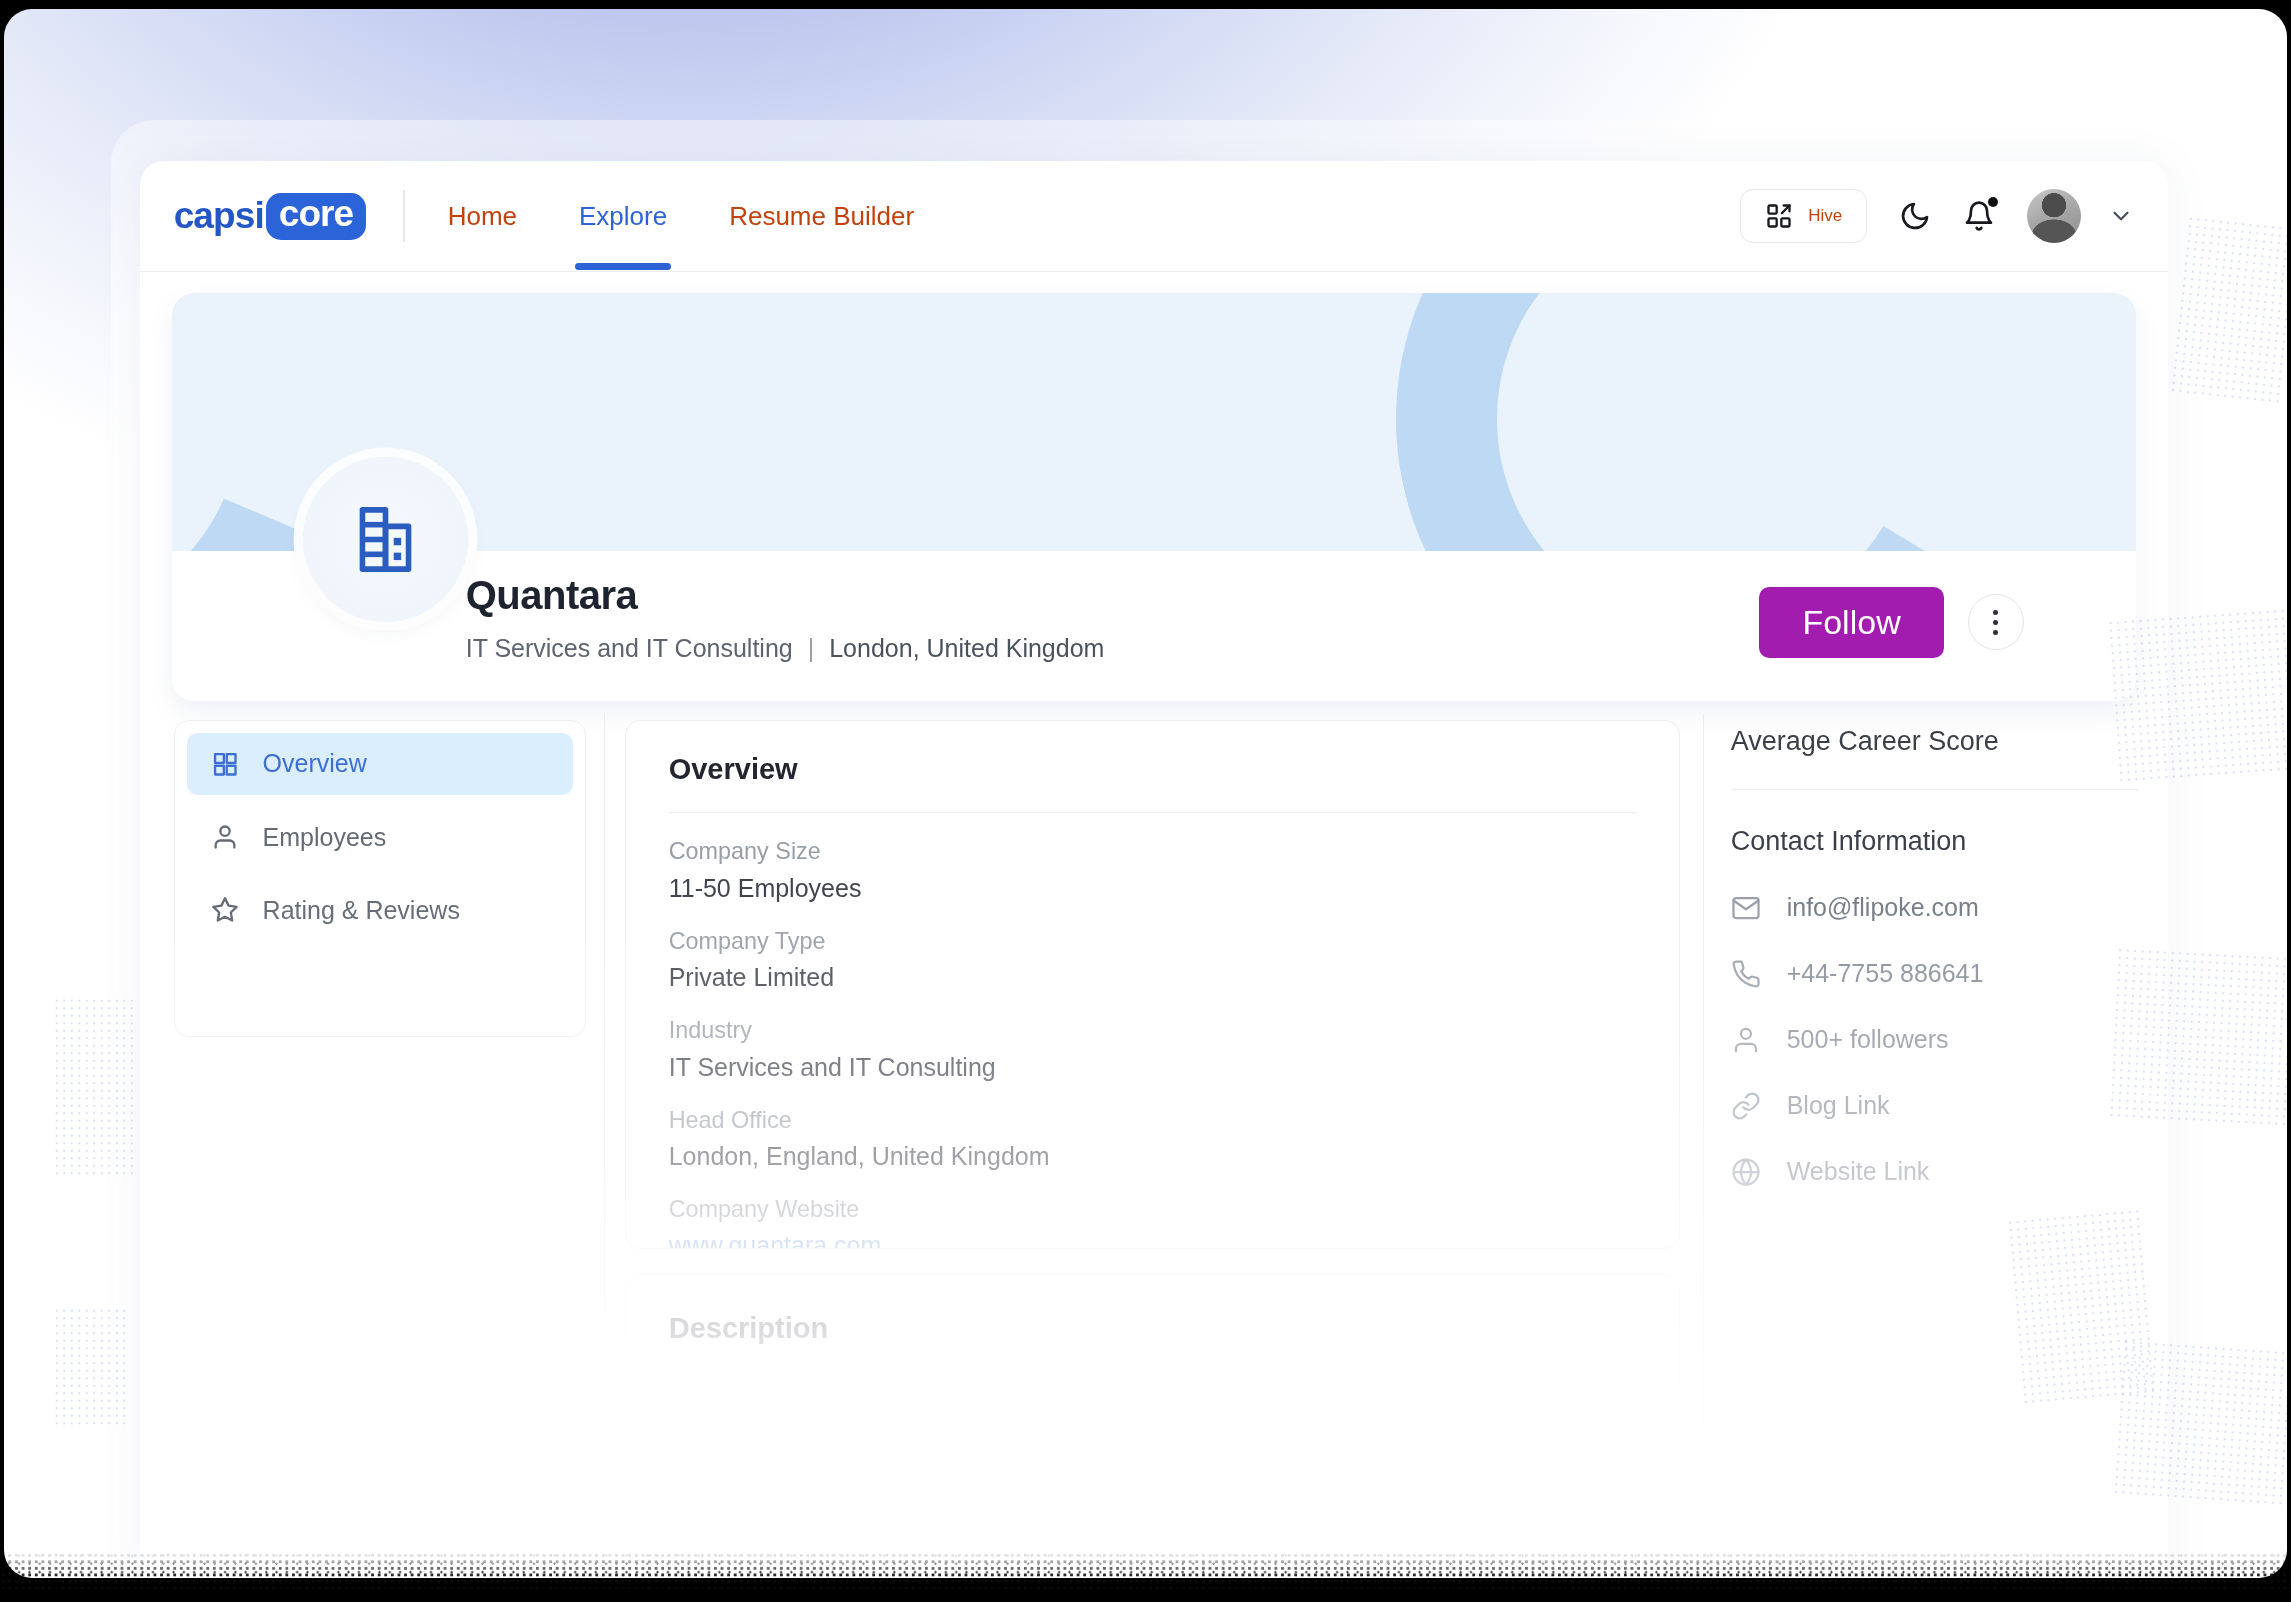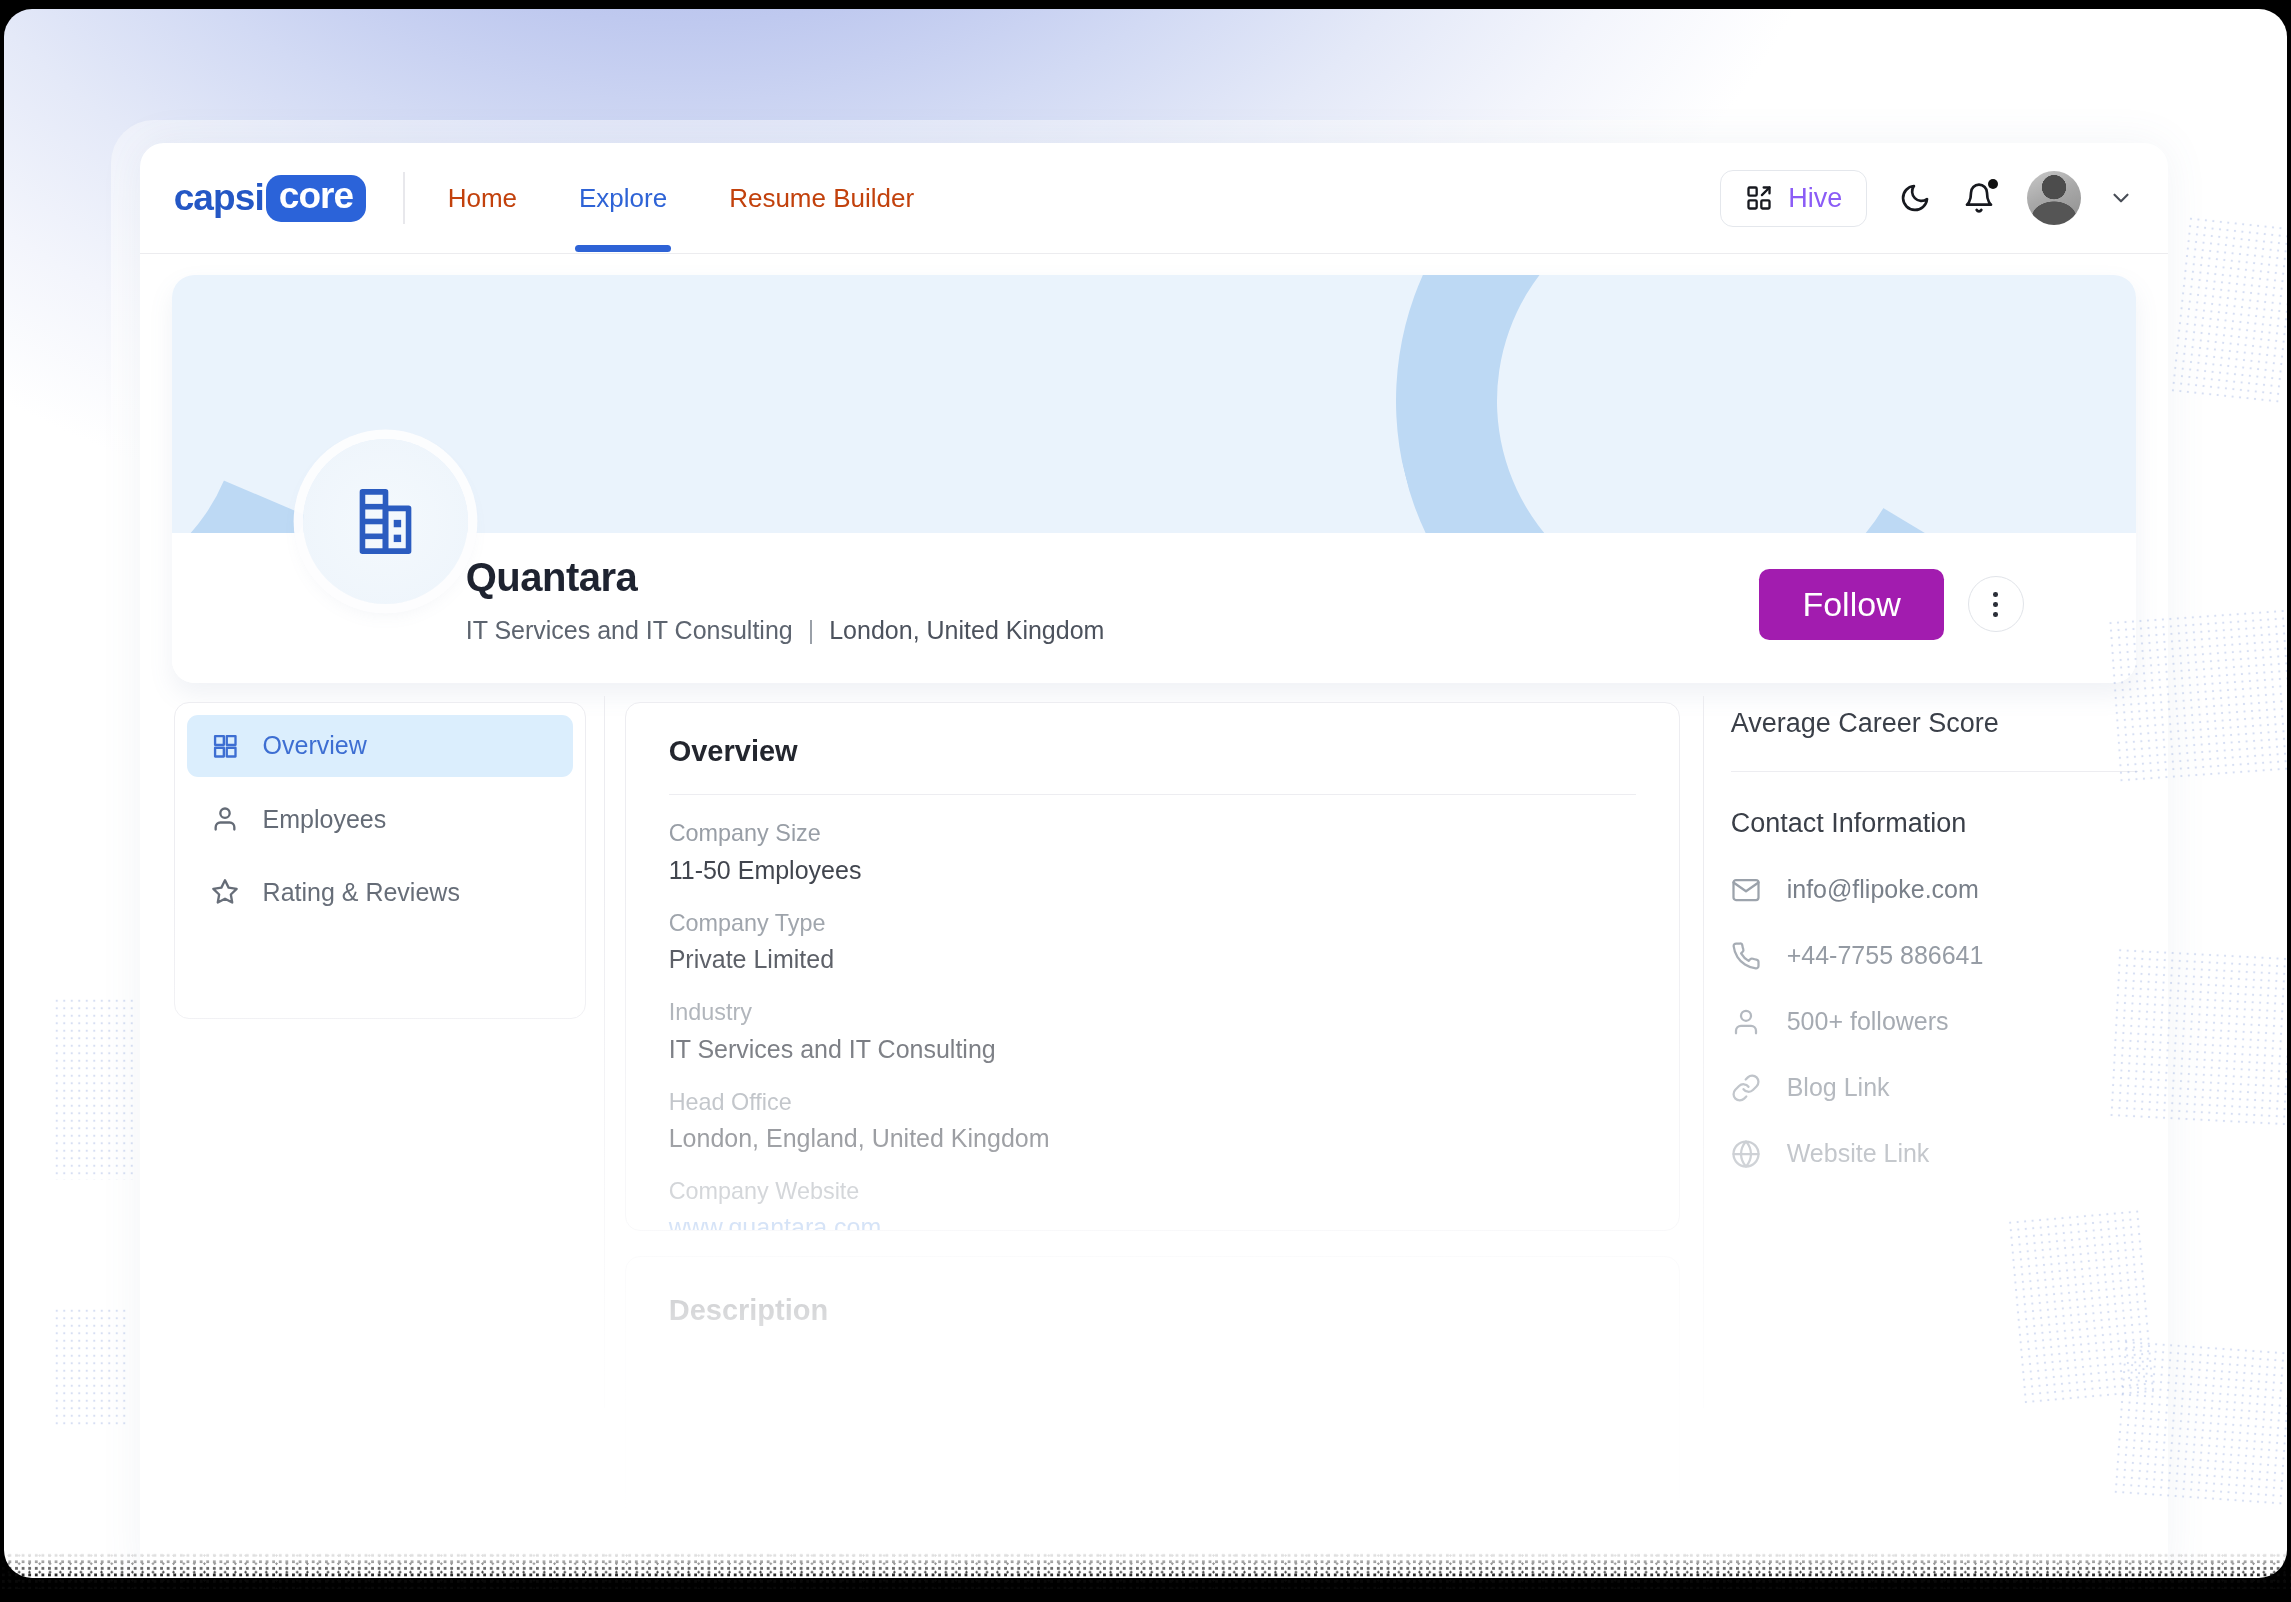--- a/index.html
+++ b/index.html
@@ -12,42 +12,42 @@
                 #a3afe5 0%, #aeb9e9 18%, #bfc9ef 32%, #d2daf4 44%,
                 #e4e9f8 56%, #f3f5fc 68%, #ffffff 80%); }
 
   
   .frame { position:absolute; left:107px; right:97px; top:111px; bottom:0;
            border-radius:43px 43px 0 0;
            background:linear-gradient(180deg, rgba(255,255,255,.42) 0%,
                       rgba(255,255,255,.8) 26%, #fff 62%); }
 
   
-  .panel { position:absolute; left:136px; top:134px; width:2028px; bottom:0;
+  .panel { position:absolute; left:136px; top:152px; width:2028px; bottom:0;
            background:#fff; border-radius:24px 24px 0 0;
            box-shadow:0 0 43px rgba(90,110,150,.08); }
 
   
   .navbar { height:111px; display:flex; align-items:center; padding:0 34px;
             border-bottom:1.4px solid #ececef; }
   .logo { display:flex; align-items:center; cursor:pointer; }
   .logo-prefix { font-size:37px; font-weight:700; color:#2457c5; letter-spacing:-0.9px; }
   .logo-pill { background:#2b63d9; color:#fff; font-size:37px; font-weight:700;
                border-radius:15px; padding:0.9px 13px 4.7px; margin-left:1.9px; letter-spacing:-0.9px; }
   .logo-divider { width:1.4px; height:52px; background:#e8e8ec; margin:0 43px 0 37px; }
   .navlinks { display:flex; gap:62px; align-items:center; }
   .navlink { font-size:26px; color:#c2410c; position:relative; cursor:pointer; }
   .navlink.active { color:#2e63d6; font-weight:500; }
   .navlink.active::after { content:""; position:absolute; left:-3.7px; right:-3.7px;
             bottom:-38px; height:6.6px; border-radius:3.7px; background:#2e63d6; }
   .nav-spacer { flex:1; }
   .nav-right { display:flex; align-items:center; gap:32px; }
   .hive-btn { display:flex; align-items:center; gap:15px; border:1.9px solid #e4e7ec;
               border-radius:13px; padding:12px 24px; cursor:pointer; background:#fff; }
-  .hive-btn span { font-size:27px; color:#8b5cf6; }
+  .hive-btn span { font-size:17px; color:#c2410c; }
   .icon-btn { display:flex; align-items:center; position:relative; cursor:pointer; }
   .bell-dot { position:absolute; right:-2.8px; top:-3.7px; width:10.3px; height:10.3px;
               border-radius:50%; background:#111; }
   .top-avatar { width:54px; height:54px; border-radius:50%; cursor:pointer;
       background:
         radial-gradient(20.6px 20.6px at 50% 30%, #4c4c4c 58%, transparent 60%),
         radial-gradient(37px 28px at 50% 88%, #555 60%, transparent 62%),
         linear-gradient(155deg, #c9c9c9 0%, #a8a8a8 45%, #8e8e8e 100%); }
   .chev { margin-left:-5.6px; }
 

